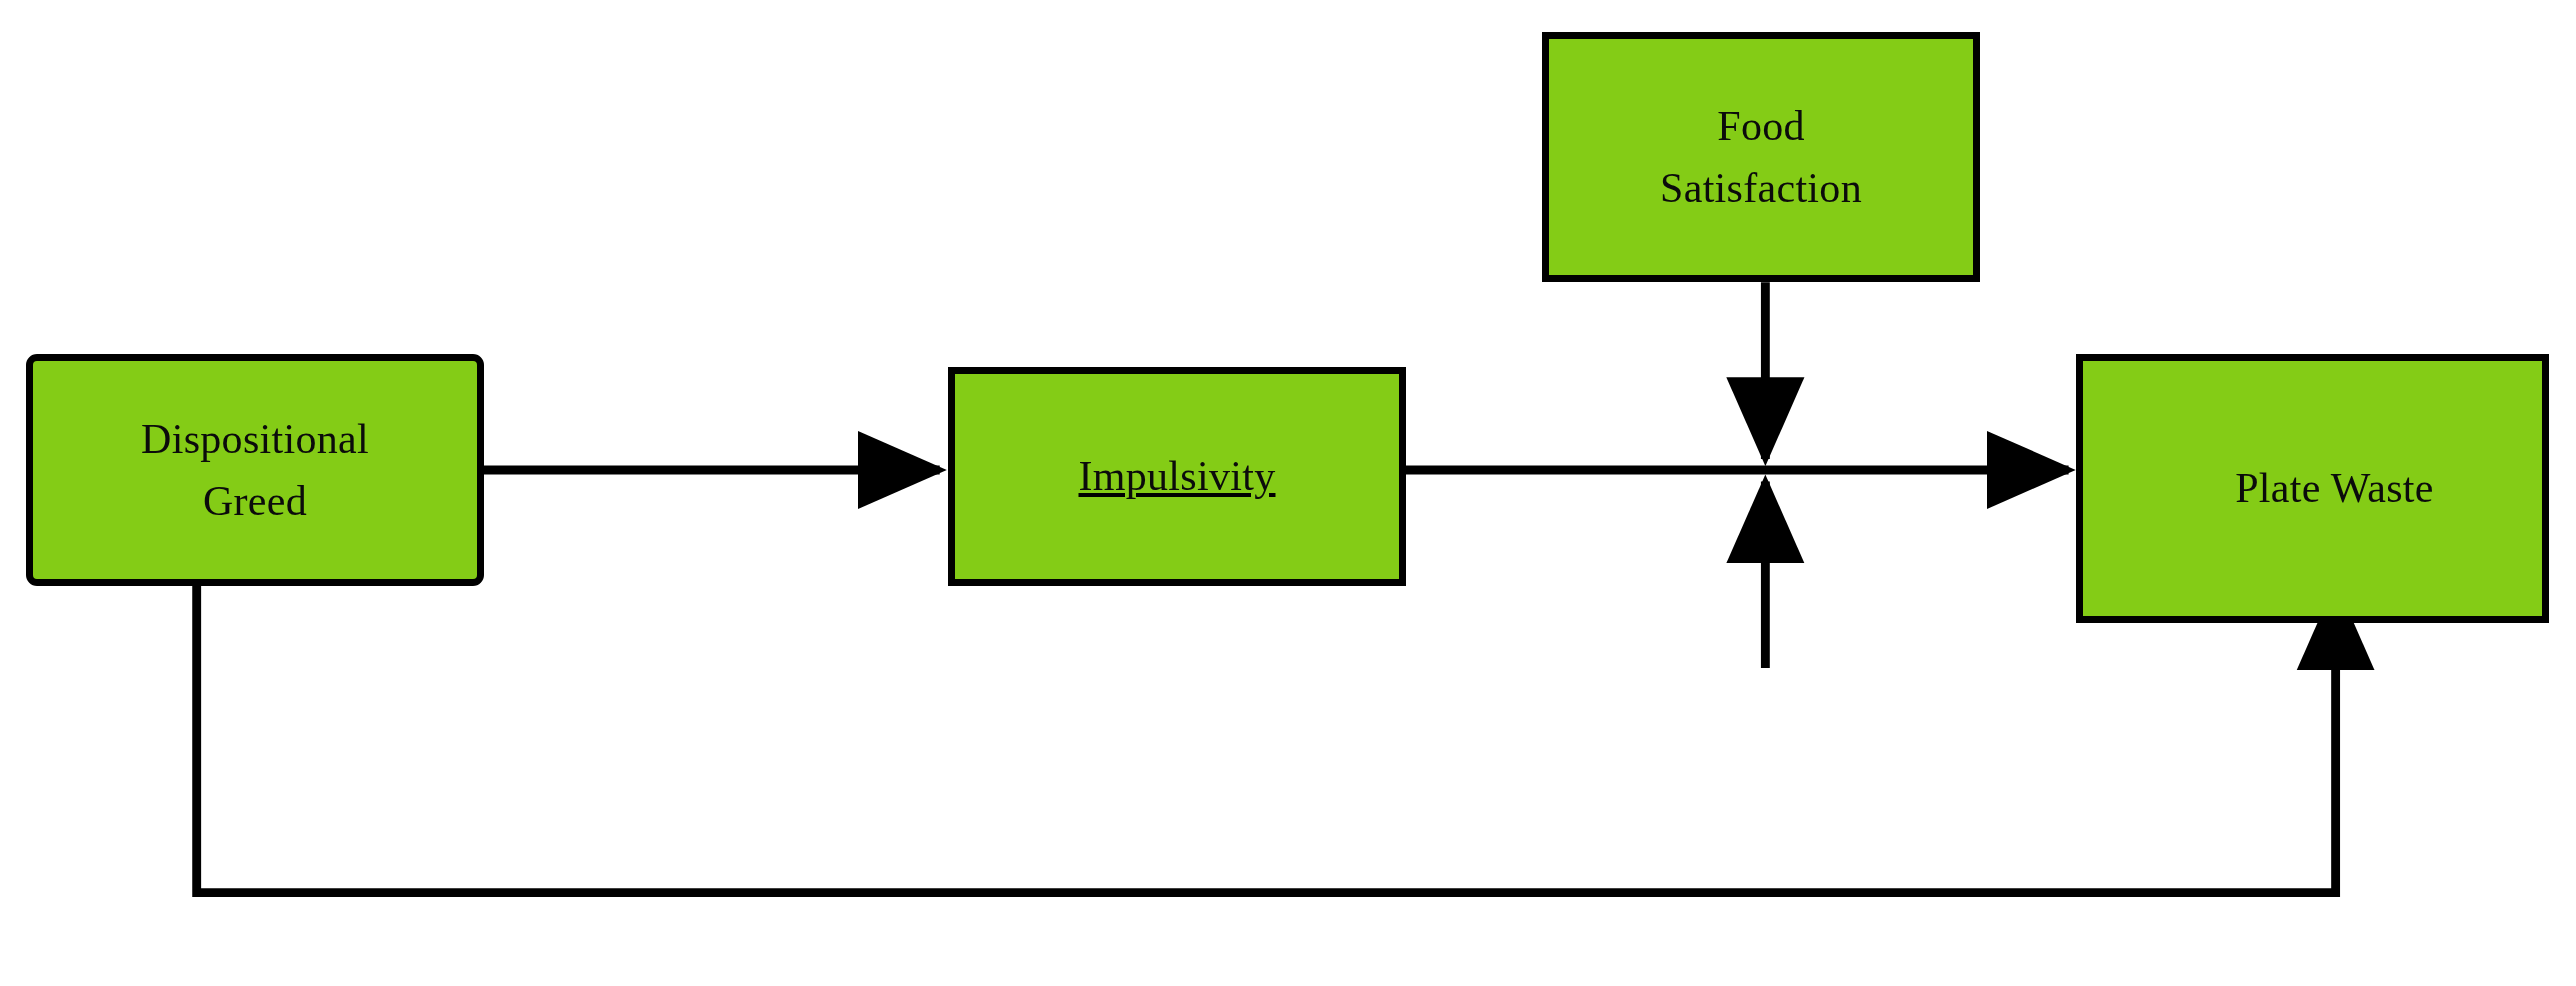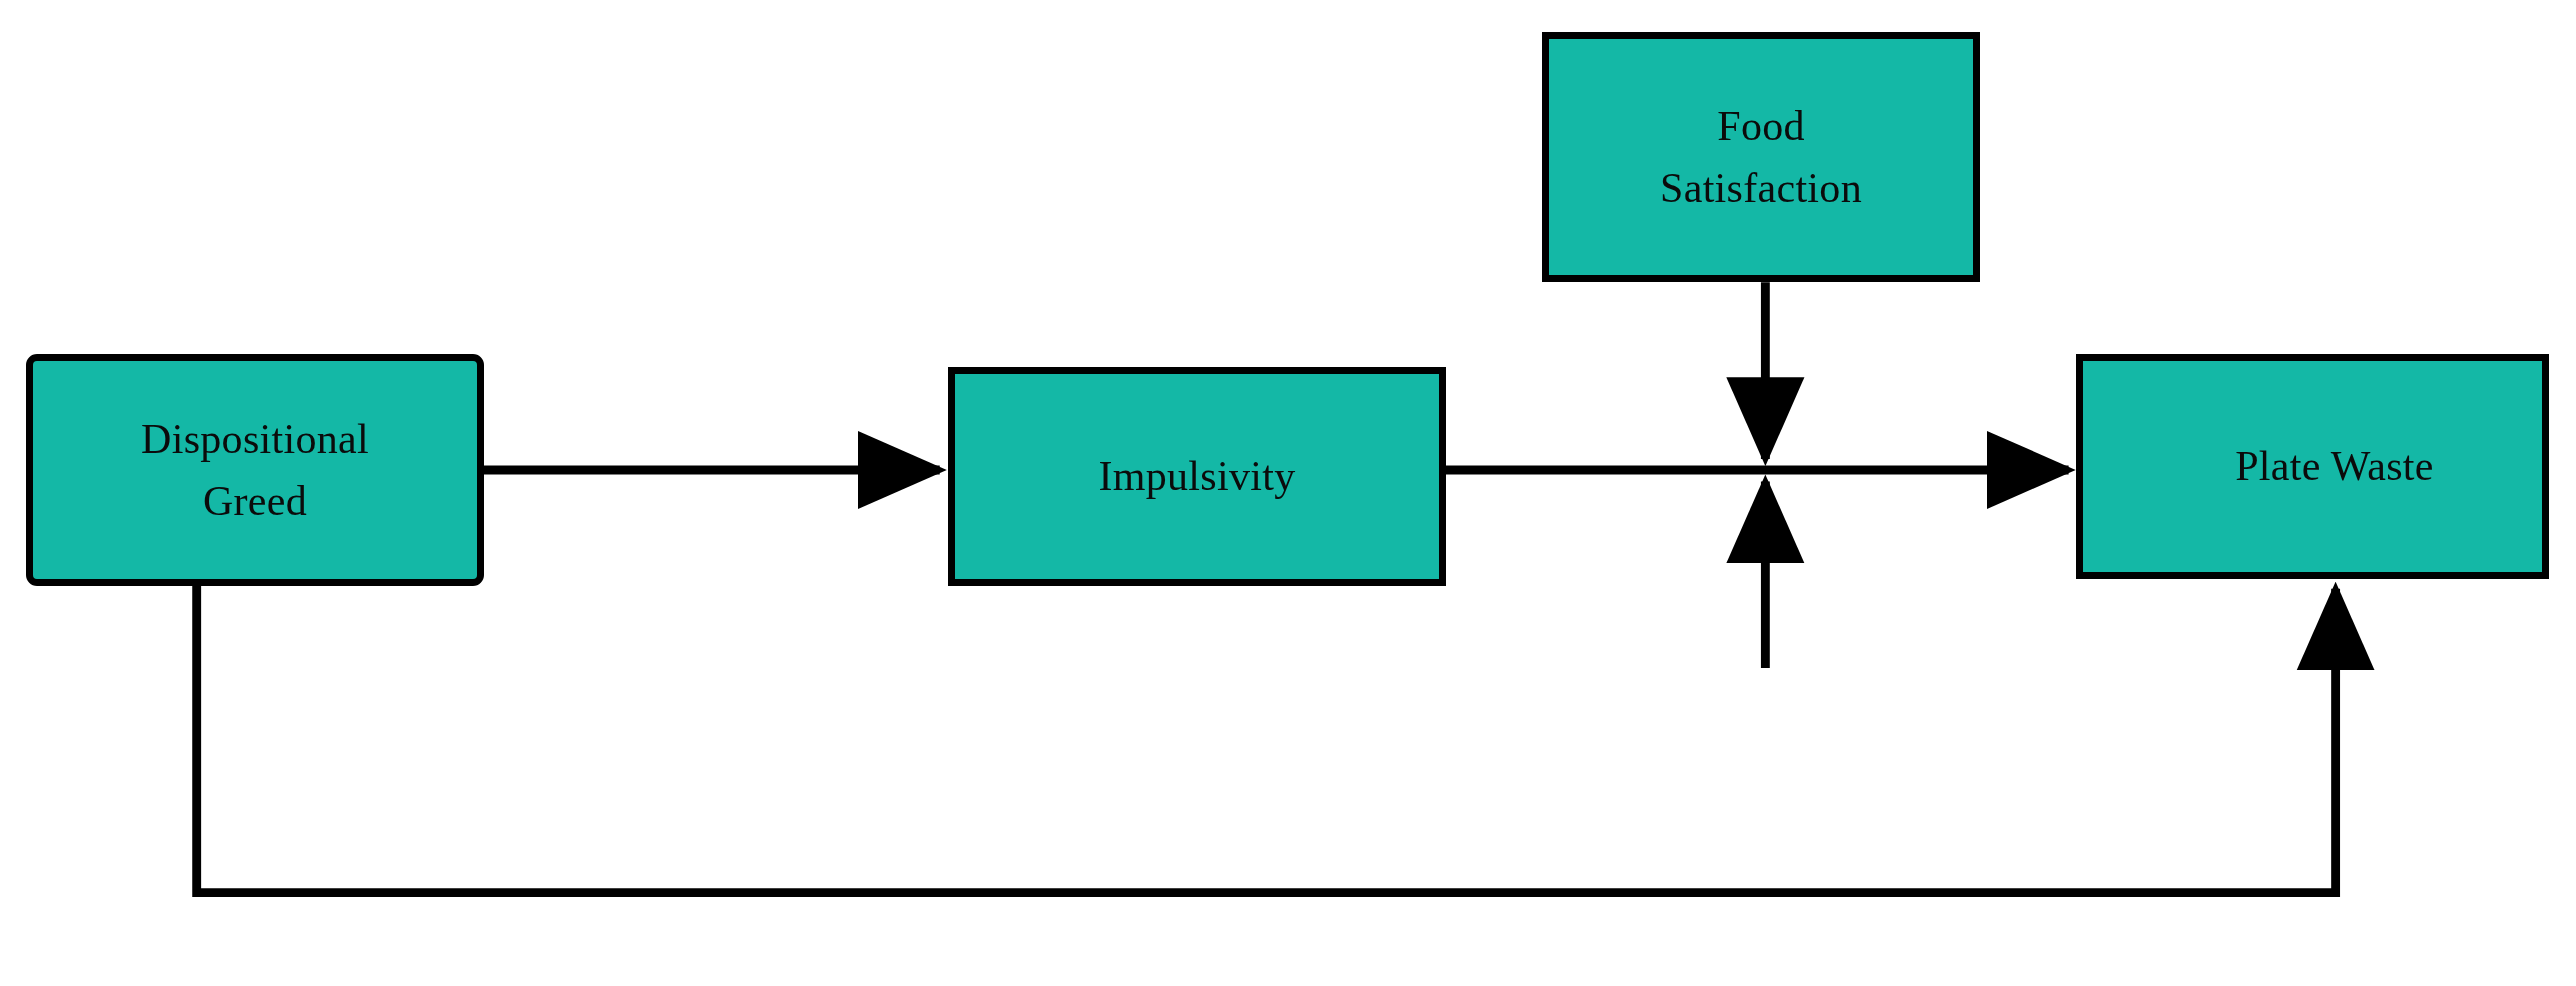--- a/index.html
+++ b/index.html
@@ -19,21 +19,21 @@
   #diagram-svg {
     position: absolute;
     left: 0;
     top: 0;
     width: 2576px;
     height: 987px;
   }
   .node-box {
     position: absolute;
     box-sizing: border-box;
-    background: #14b8a6;
+    background: #84cc16;
     border: 7.5px solid #000000;
     display: flex;
     flex-direction: column;
     align-items: center;
     justify-content: center;
     z-index: 5;
   }
   .node-label {
     font-family: "Liberation Serif", "DejaVu Serif", serif;
     font-size: 42px;
@@ -41,24 +41,24 @@
     color: #0b0b0b;
     text-align: center;
     letter-spacing: 0.3px;
     white-space: nowrap;
   }
   .node-label + .node-label {
     margin-top: 18px;
   }
   
   #node-dispositional-greed { left: 26px;   top: 354px;  width: 458px; height: 232px; border-radius: 11px; }
-  #node-impulsivity         { left: 948px; top: 367px;  width: 498px; height: 219px; }
+  #node-impulsivity         { left: 948px; top: 367px;  width: 458px; height: 219px; text-decoration: underline; }
   #node-food-satisfaction   { left: 1542px; top: 32px;   width: 438px; height: 250px; }
   #node-ecolabelling        { left: 1542px; top: 668px;  width: 485px; height: 219px; }
-  #node-plate-waste         { left: 2076px; top: 354px;  width: 473px; height: 225px; padding-left: 44px; }
+  #node-plate-waste         { left: 2076px; top: 354px;  width: 473px; height: 269px; padding-left: 44px; }
 </style>
 </head>
 <body>
 
 <div id="canvas">
 
   <svg id="diagram-svg" viewBox="0 0 3772 1445" xmlns="http://www.w3.org/2000/svg">
     <defs>
       <marker id="arrow-right" markerWidth="10" markerHeight="10" refX="9.2" refY="5" orient="auto" markerUnits="strokeWidth">
         <path d="M 0 0.6 L 10 5 L 0 9.4 z" fill="#000000"></path>

